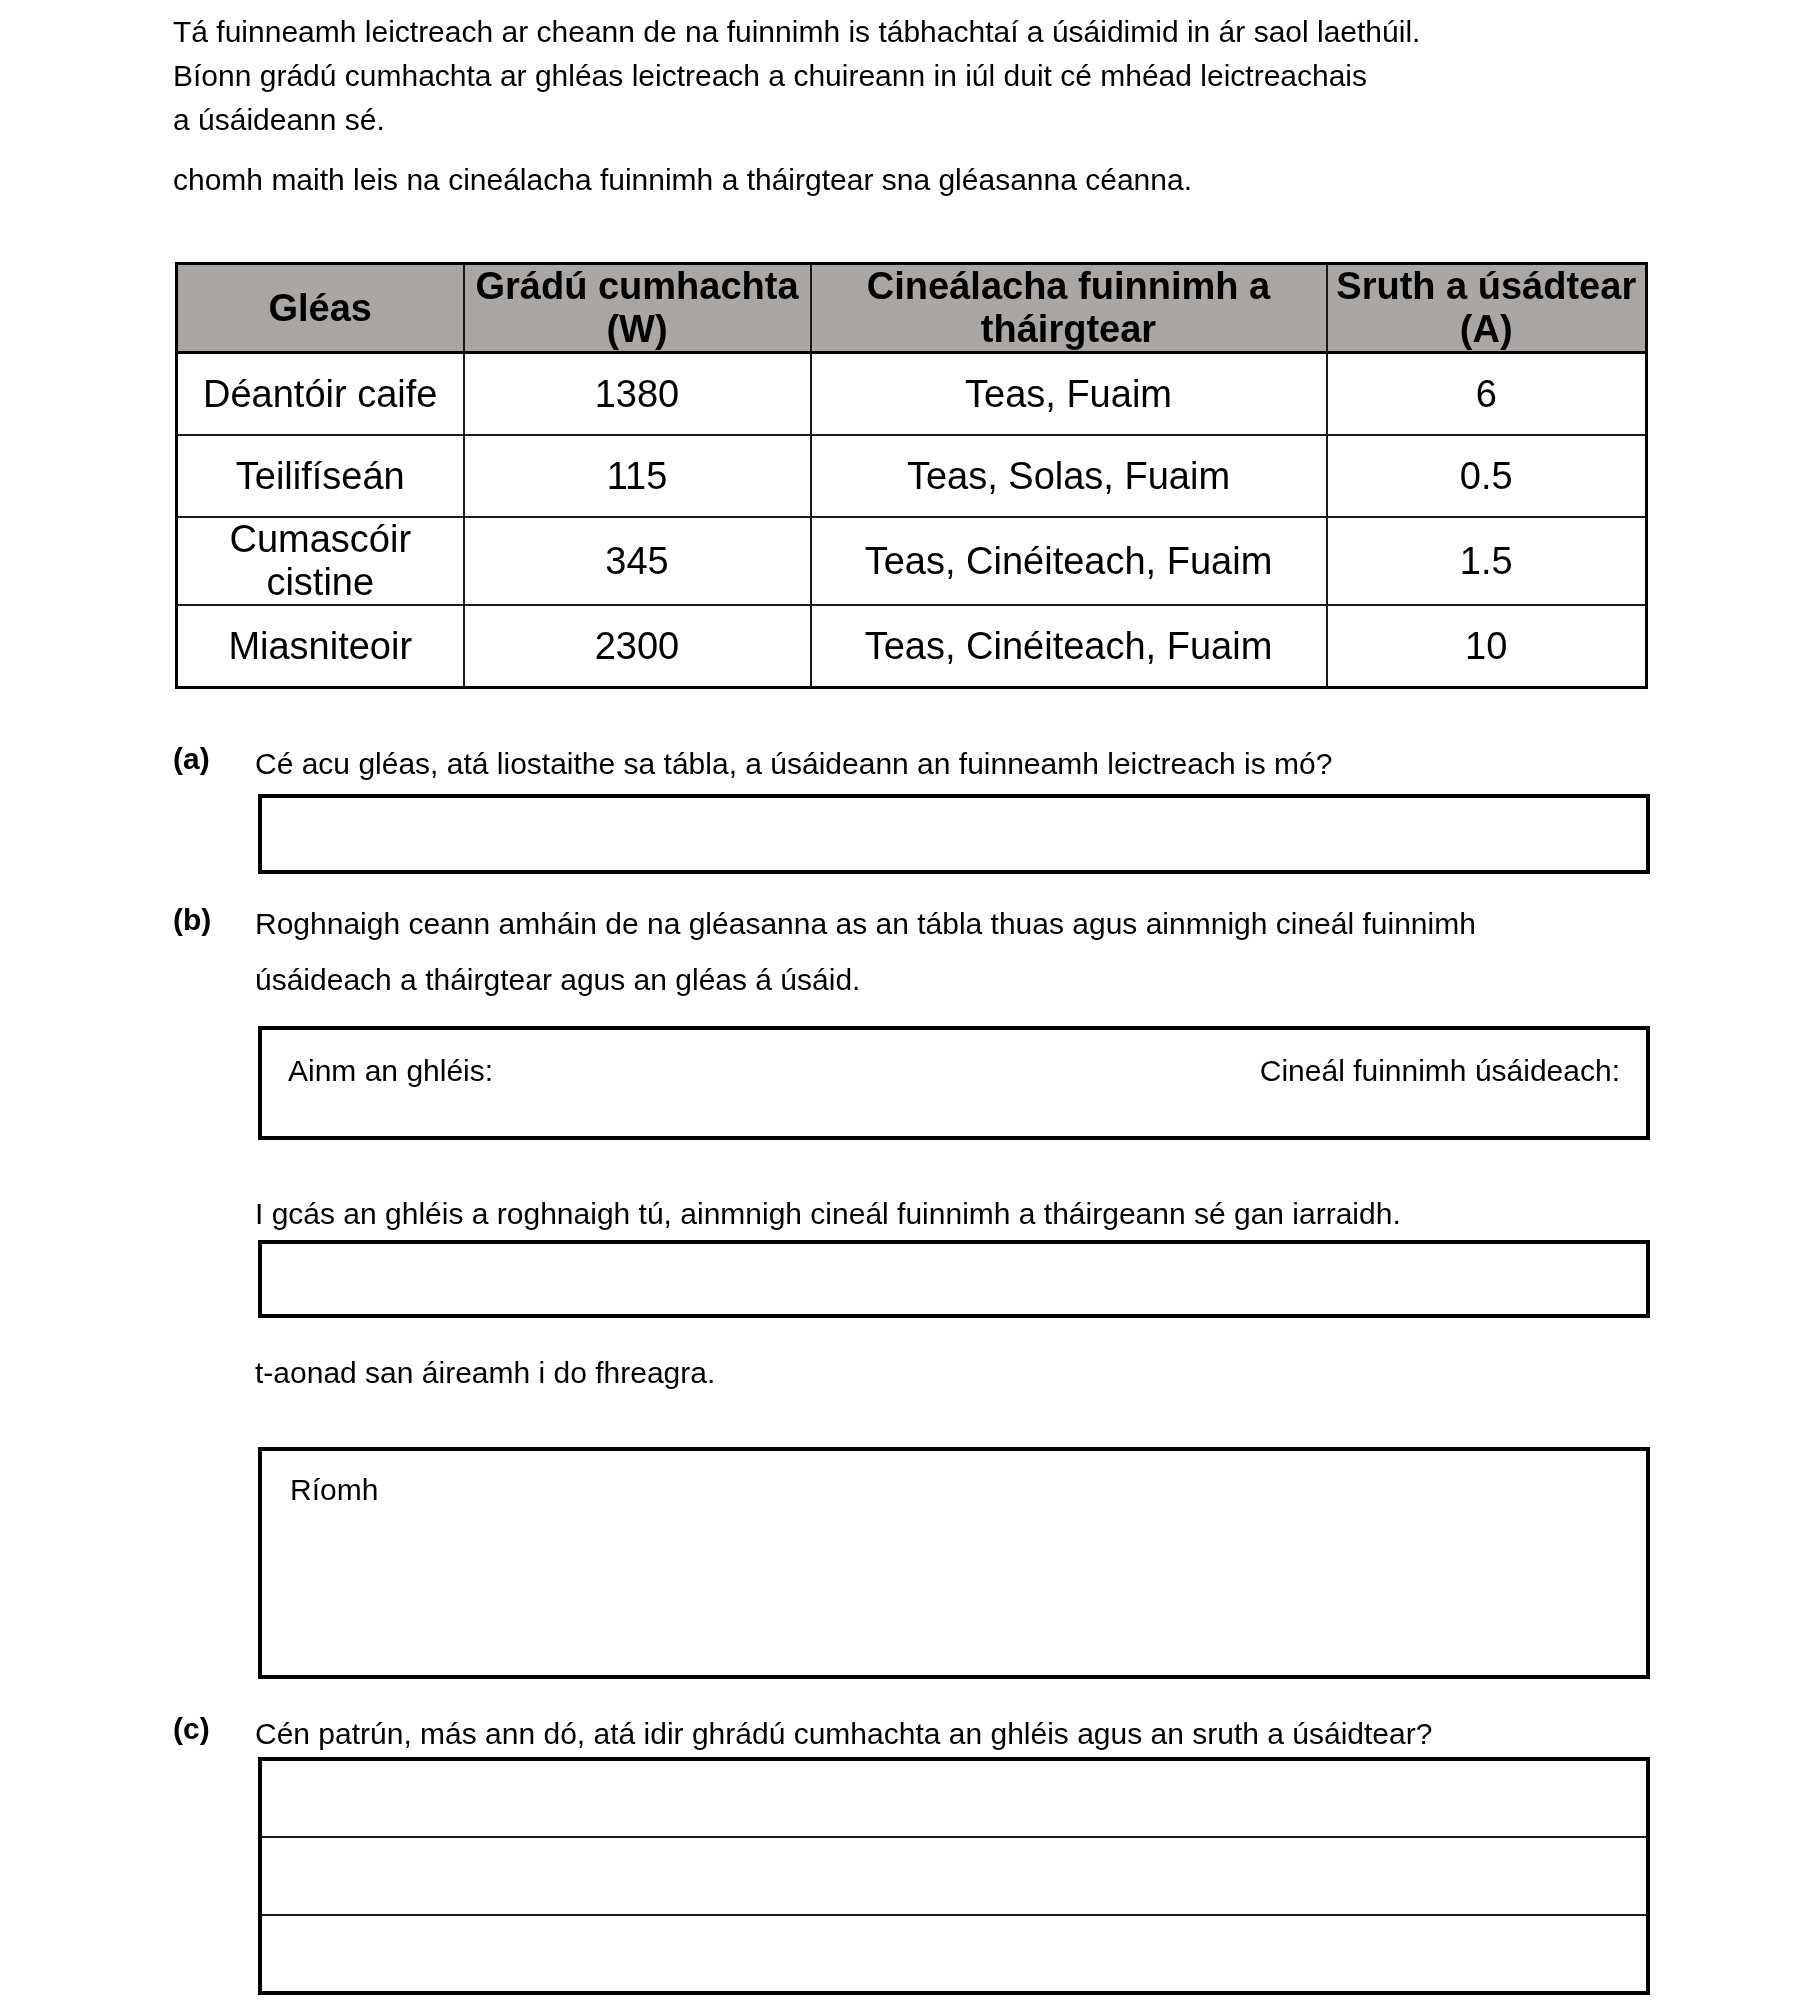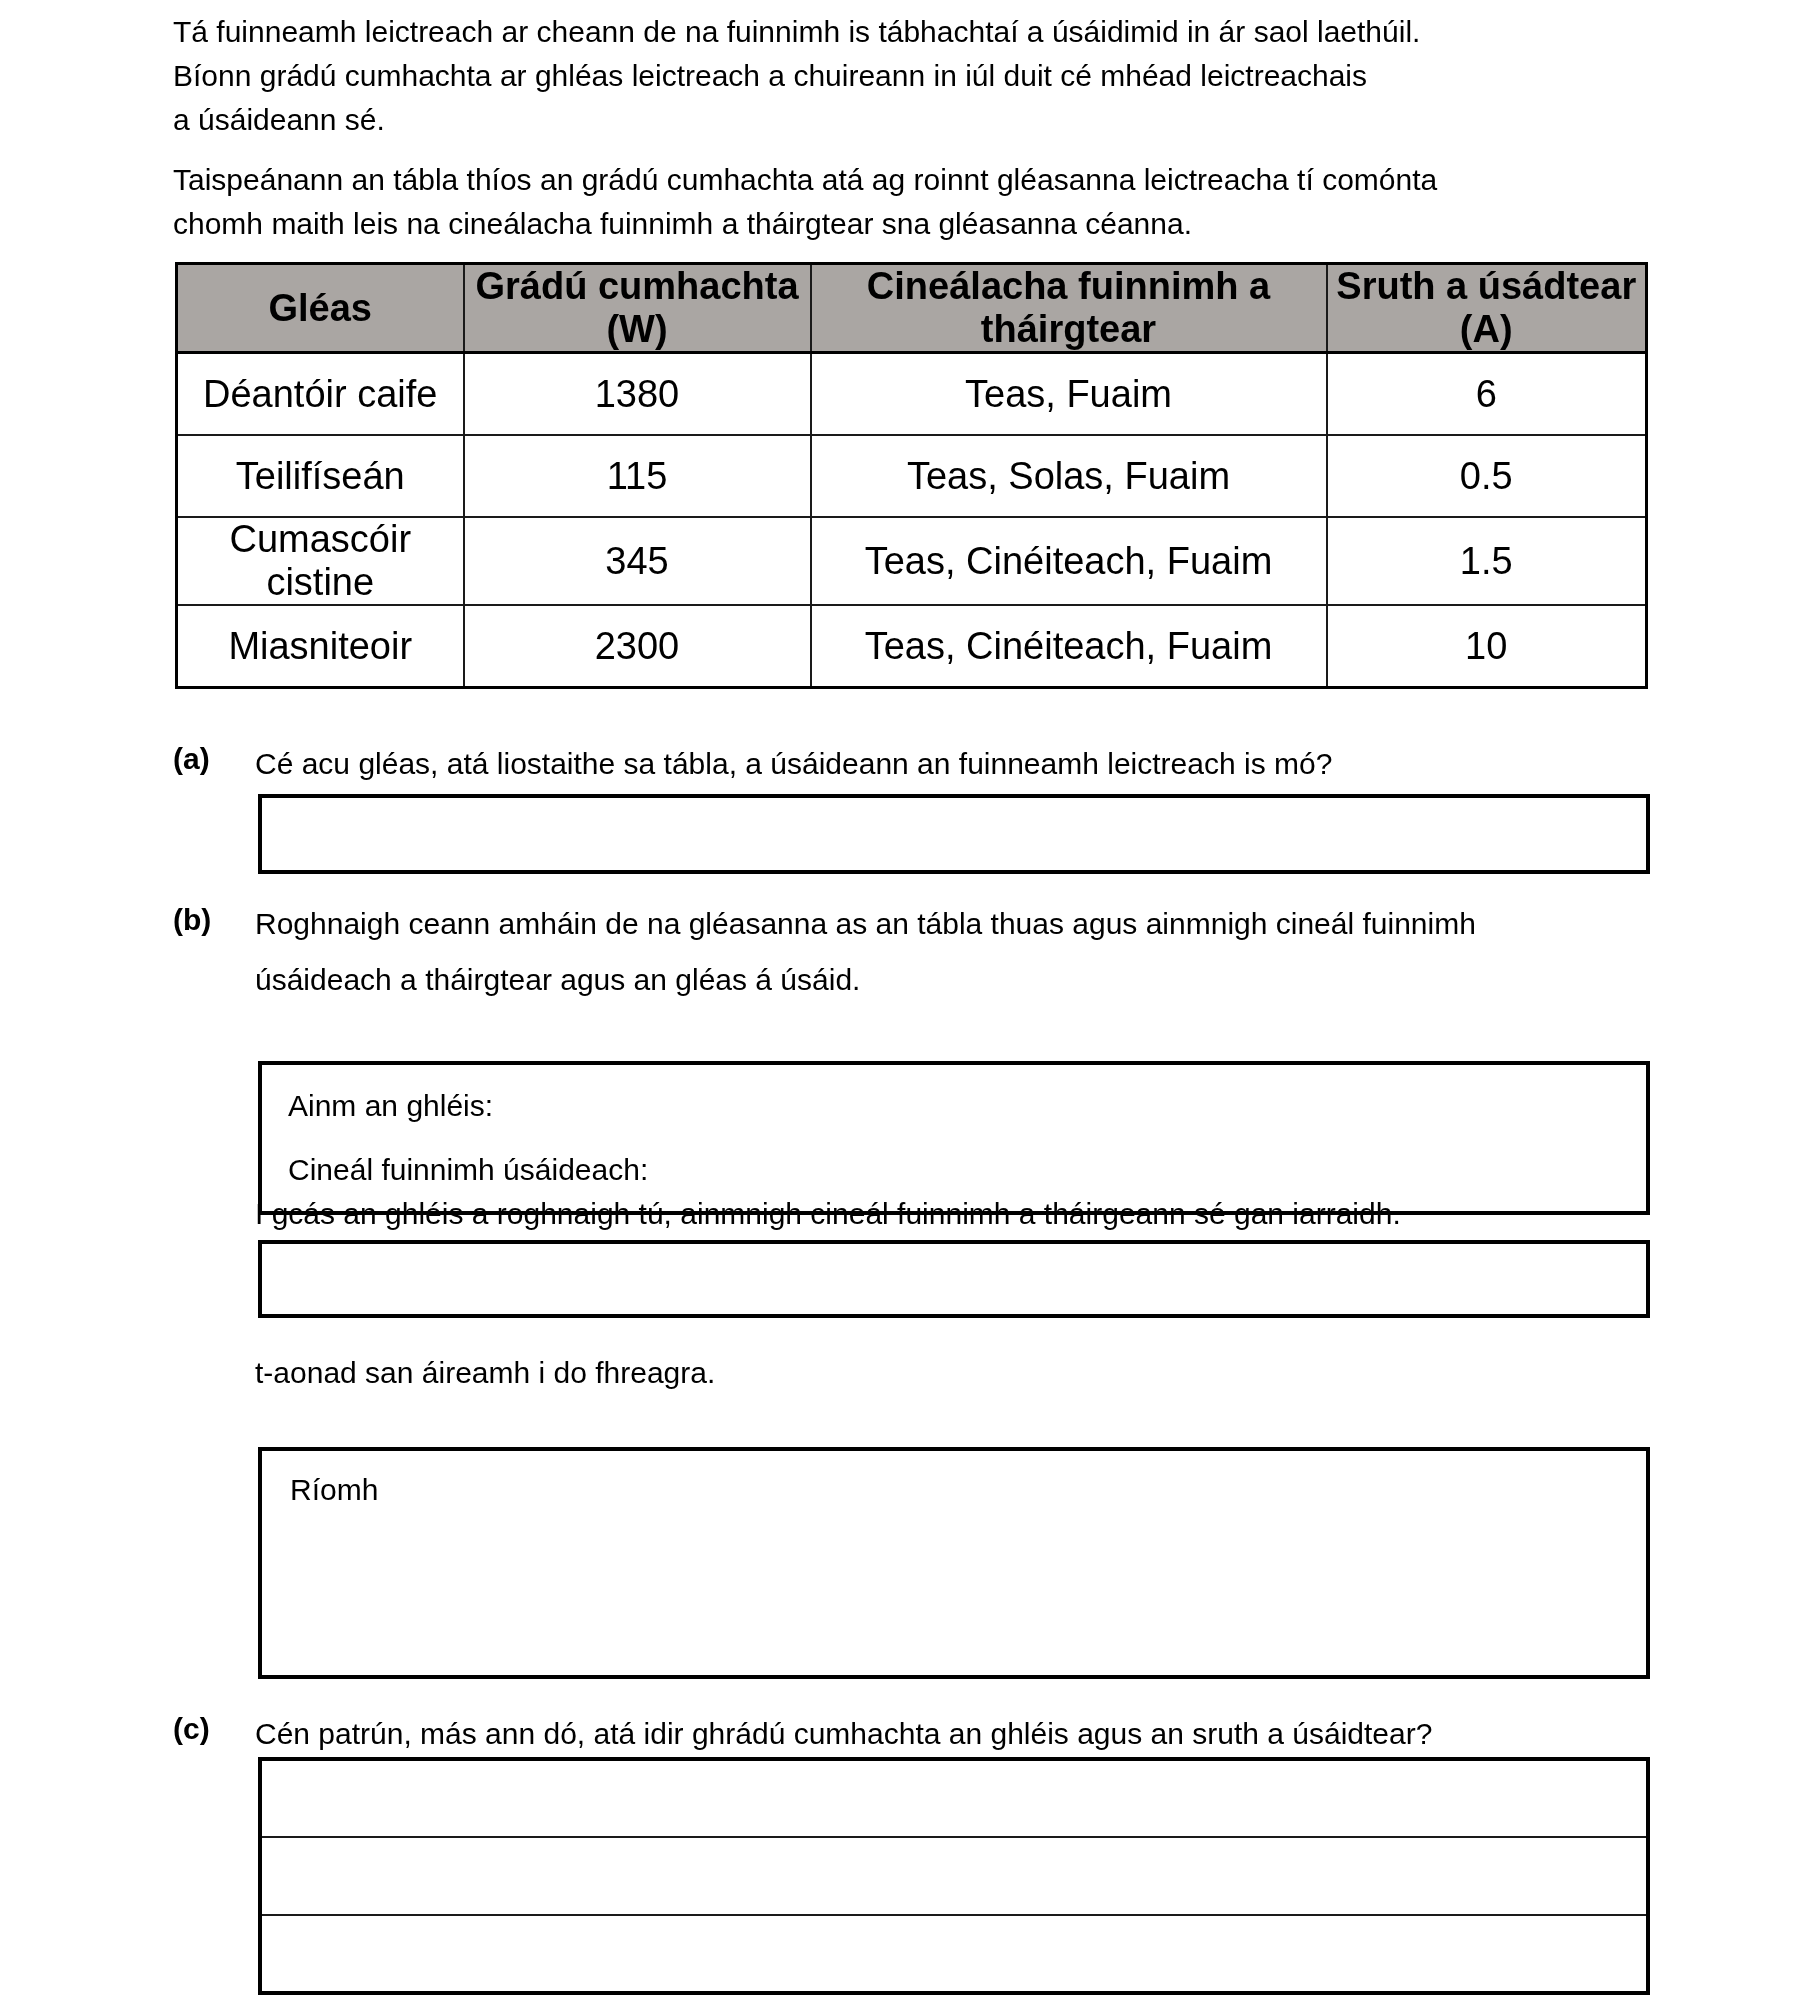--- a/index.html
+++ b/index.html
@@ -67,43 +67,42 @@
   .abox {
     position: absolute;
     left: 258px;
     width: 1392px;
     box-sizing: border-box;
     border: 4px solid #000000;
     background: #ffffff;
     font-size: 30px;
   }
   #box-a  { top: 794px;  height: 80px; }
-  #box-b  { top: 1061px; height: 154px; padding: 24px 26px;
-            display: flex; flex-direction: column; justify-content: space-between; }
+  #box-b  { top: 1026px; height: 114px; padding: 24px 26px;
+            display: flex; flex-direction: row; justify-content: space-between; }
   #box-b2 { top: 1240px; height: 78px; }
   #box-riomh { top: 1447px; height: 232px; padding: 22px 28px; }
   #box-c  { top: 1757px; height: 238px; display: flex; flex-direction: column; }
   #box-c .ansline { flex: 1 1 0; }
   #box-c .ansline + .ansline { border-top: 2px solid #1a1a1a; }
 
   .boxfield { white-space: nowrap; }
 </style>
 </head>
 <body>
 
 <div class="page">
 
   <div class="para" style="left:173px; top:10px;">
     <div>Tá fuinneamh leictreach ar cheann de na fuinnimh is tábhachtaí a úsáidimid in ár saol laethúil.</div>
     <div>Bíonn grádú cumhachta ar ghléas leictreach a chuireann in iúl duit cé mhéad leictreachais</div>
     <div>a úsáideann sé.</div>
   </div>
 
   <div class="para" style="left:173px; top:158px;">
-    <div>Taispeánann an tábla thíos an grádú cumhachta atá ag roinnt gléasanna leictreacha tí comónta</div>
     <div>chomh maith leis na cineálacha fuinnimh a tháirgtear sna gléasanna céanna.</div>
   </div>
 
   <table class="dtable">
     <colgroup>
       <col class="col-device">
         <col class="col-power">
         <col class="col-energy">
         <col class="col-current">
     </colgroup>

